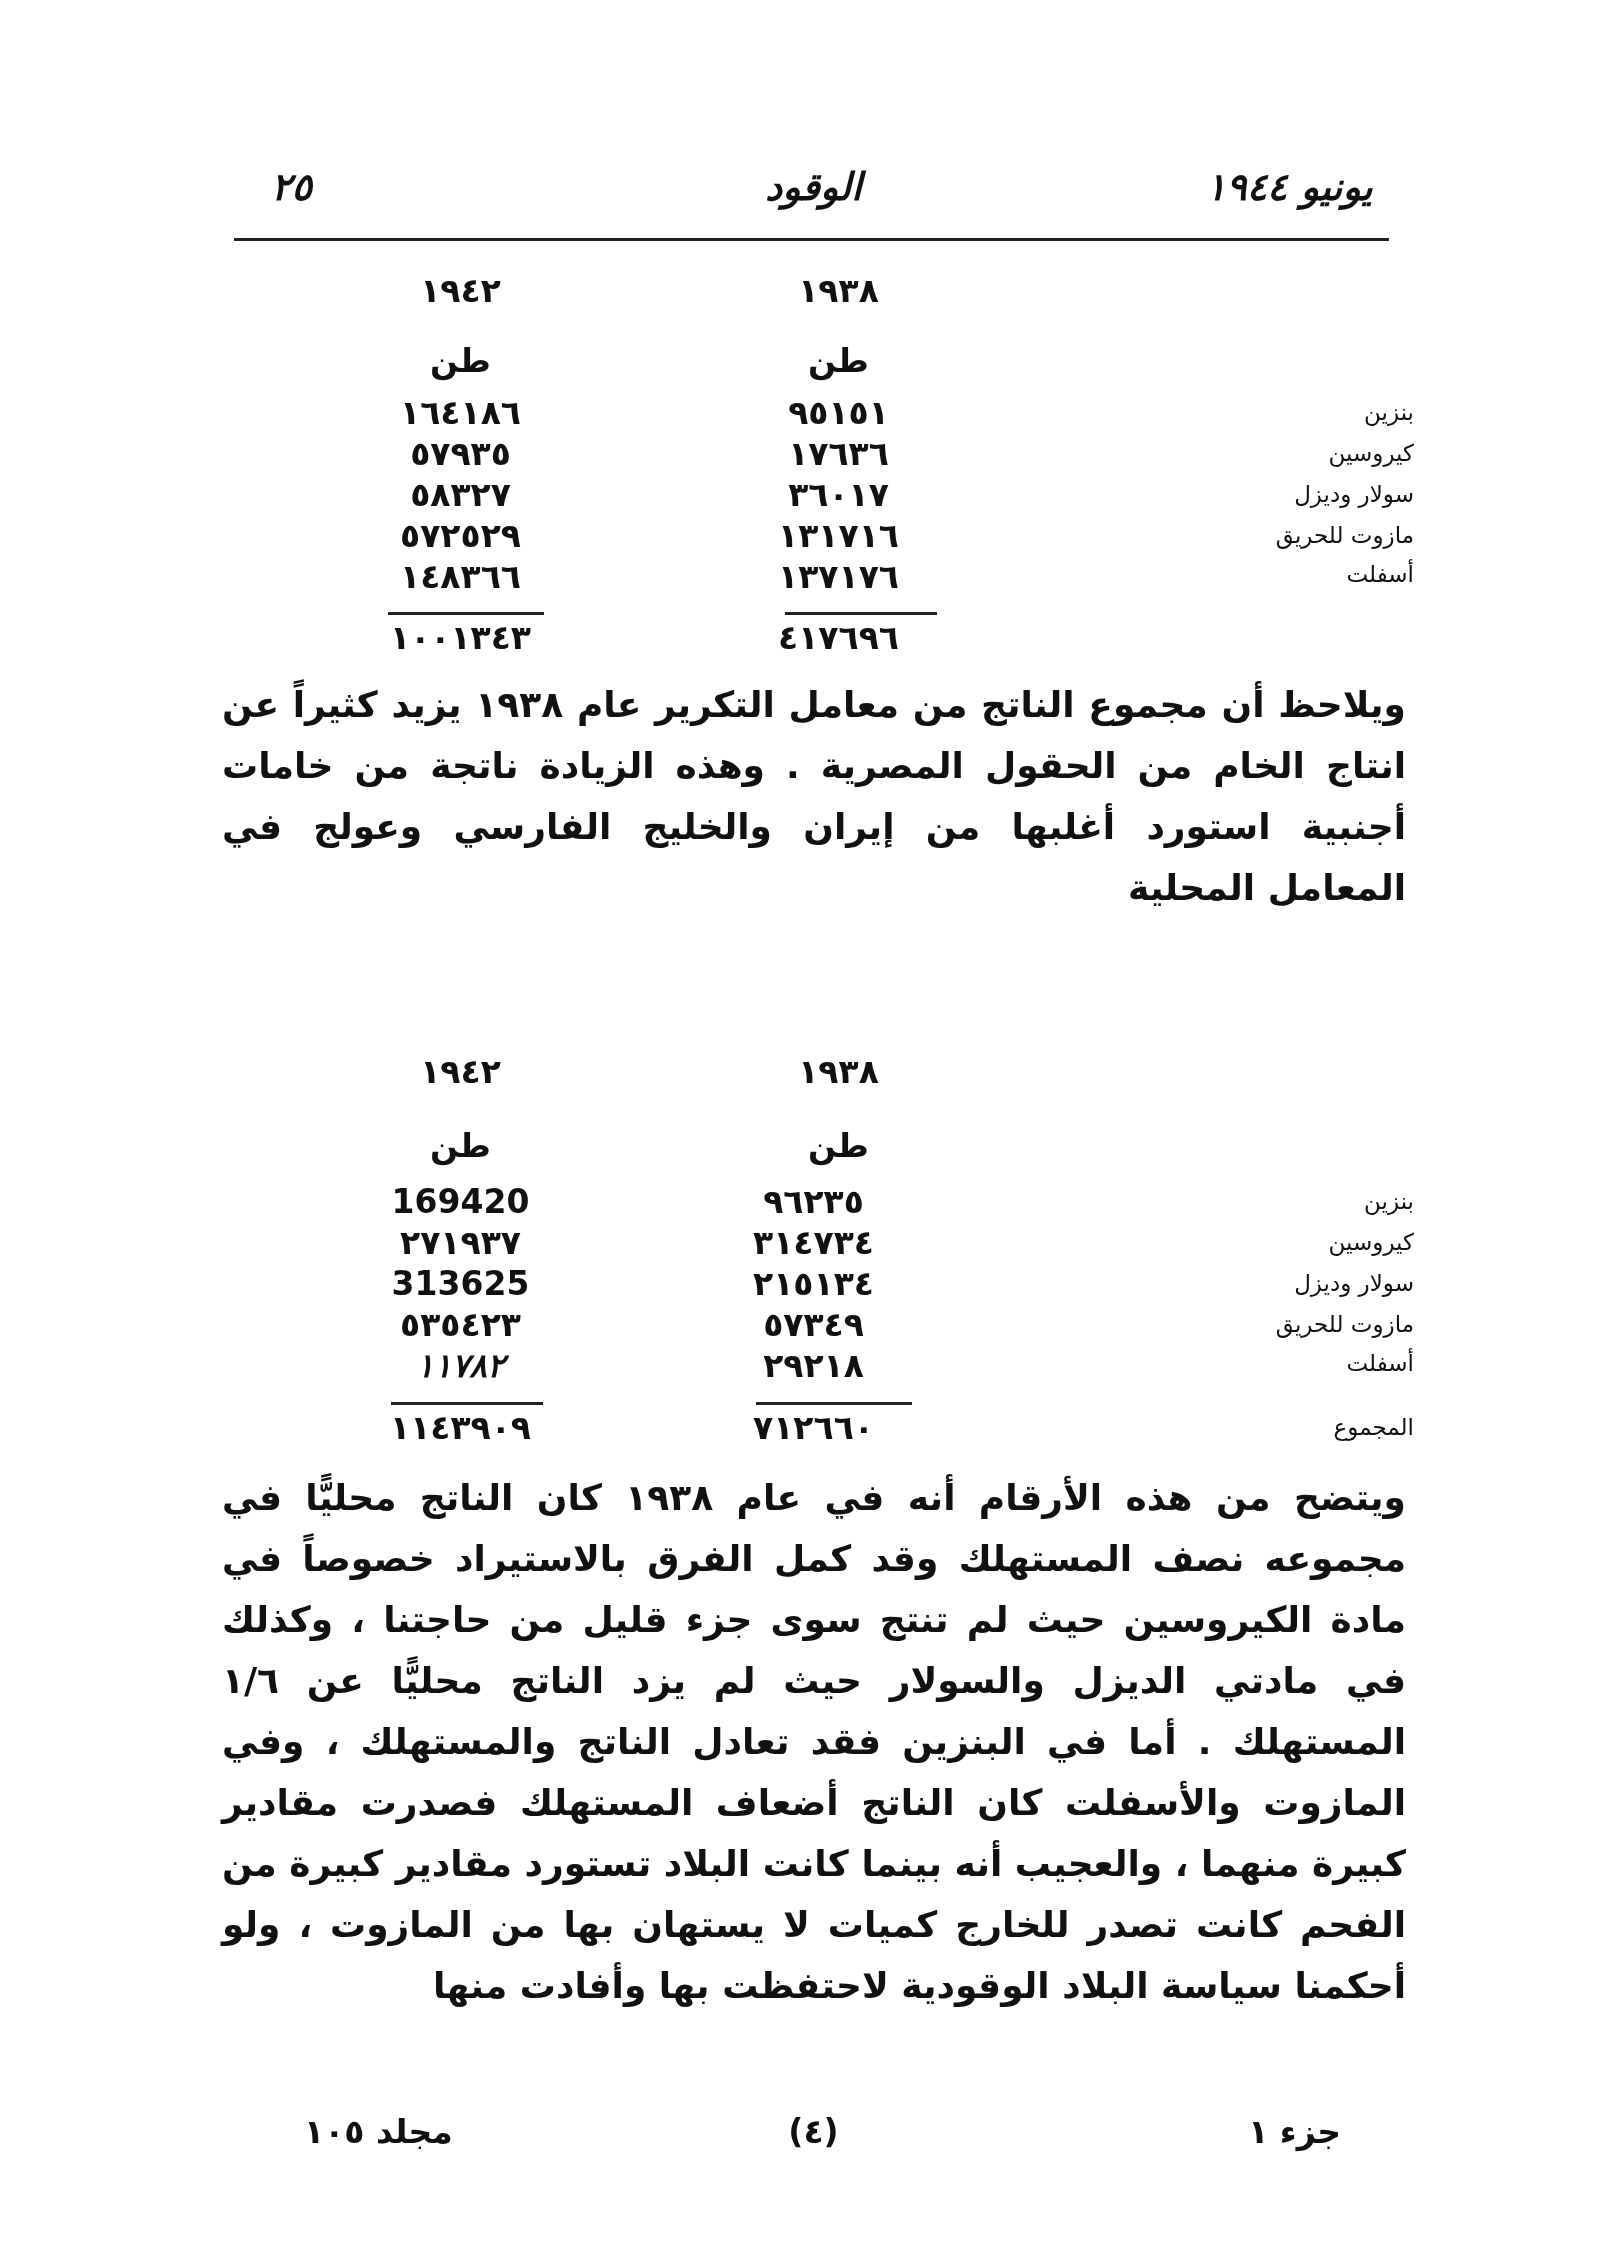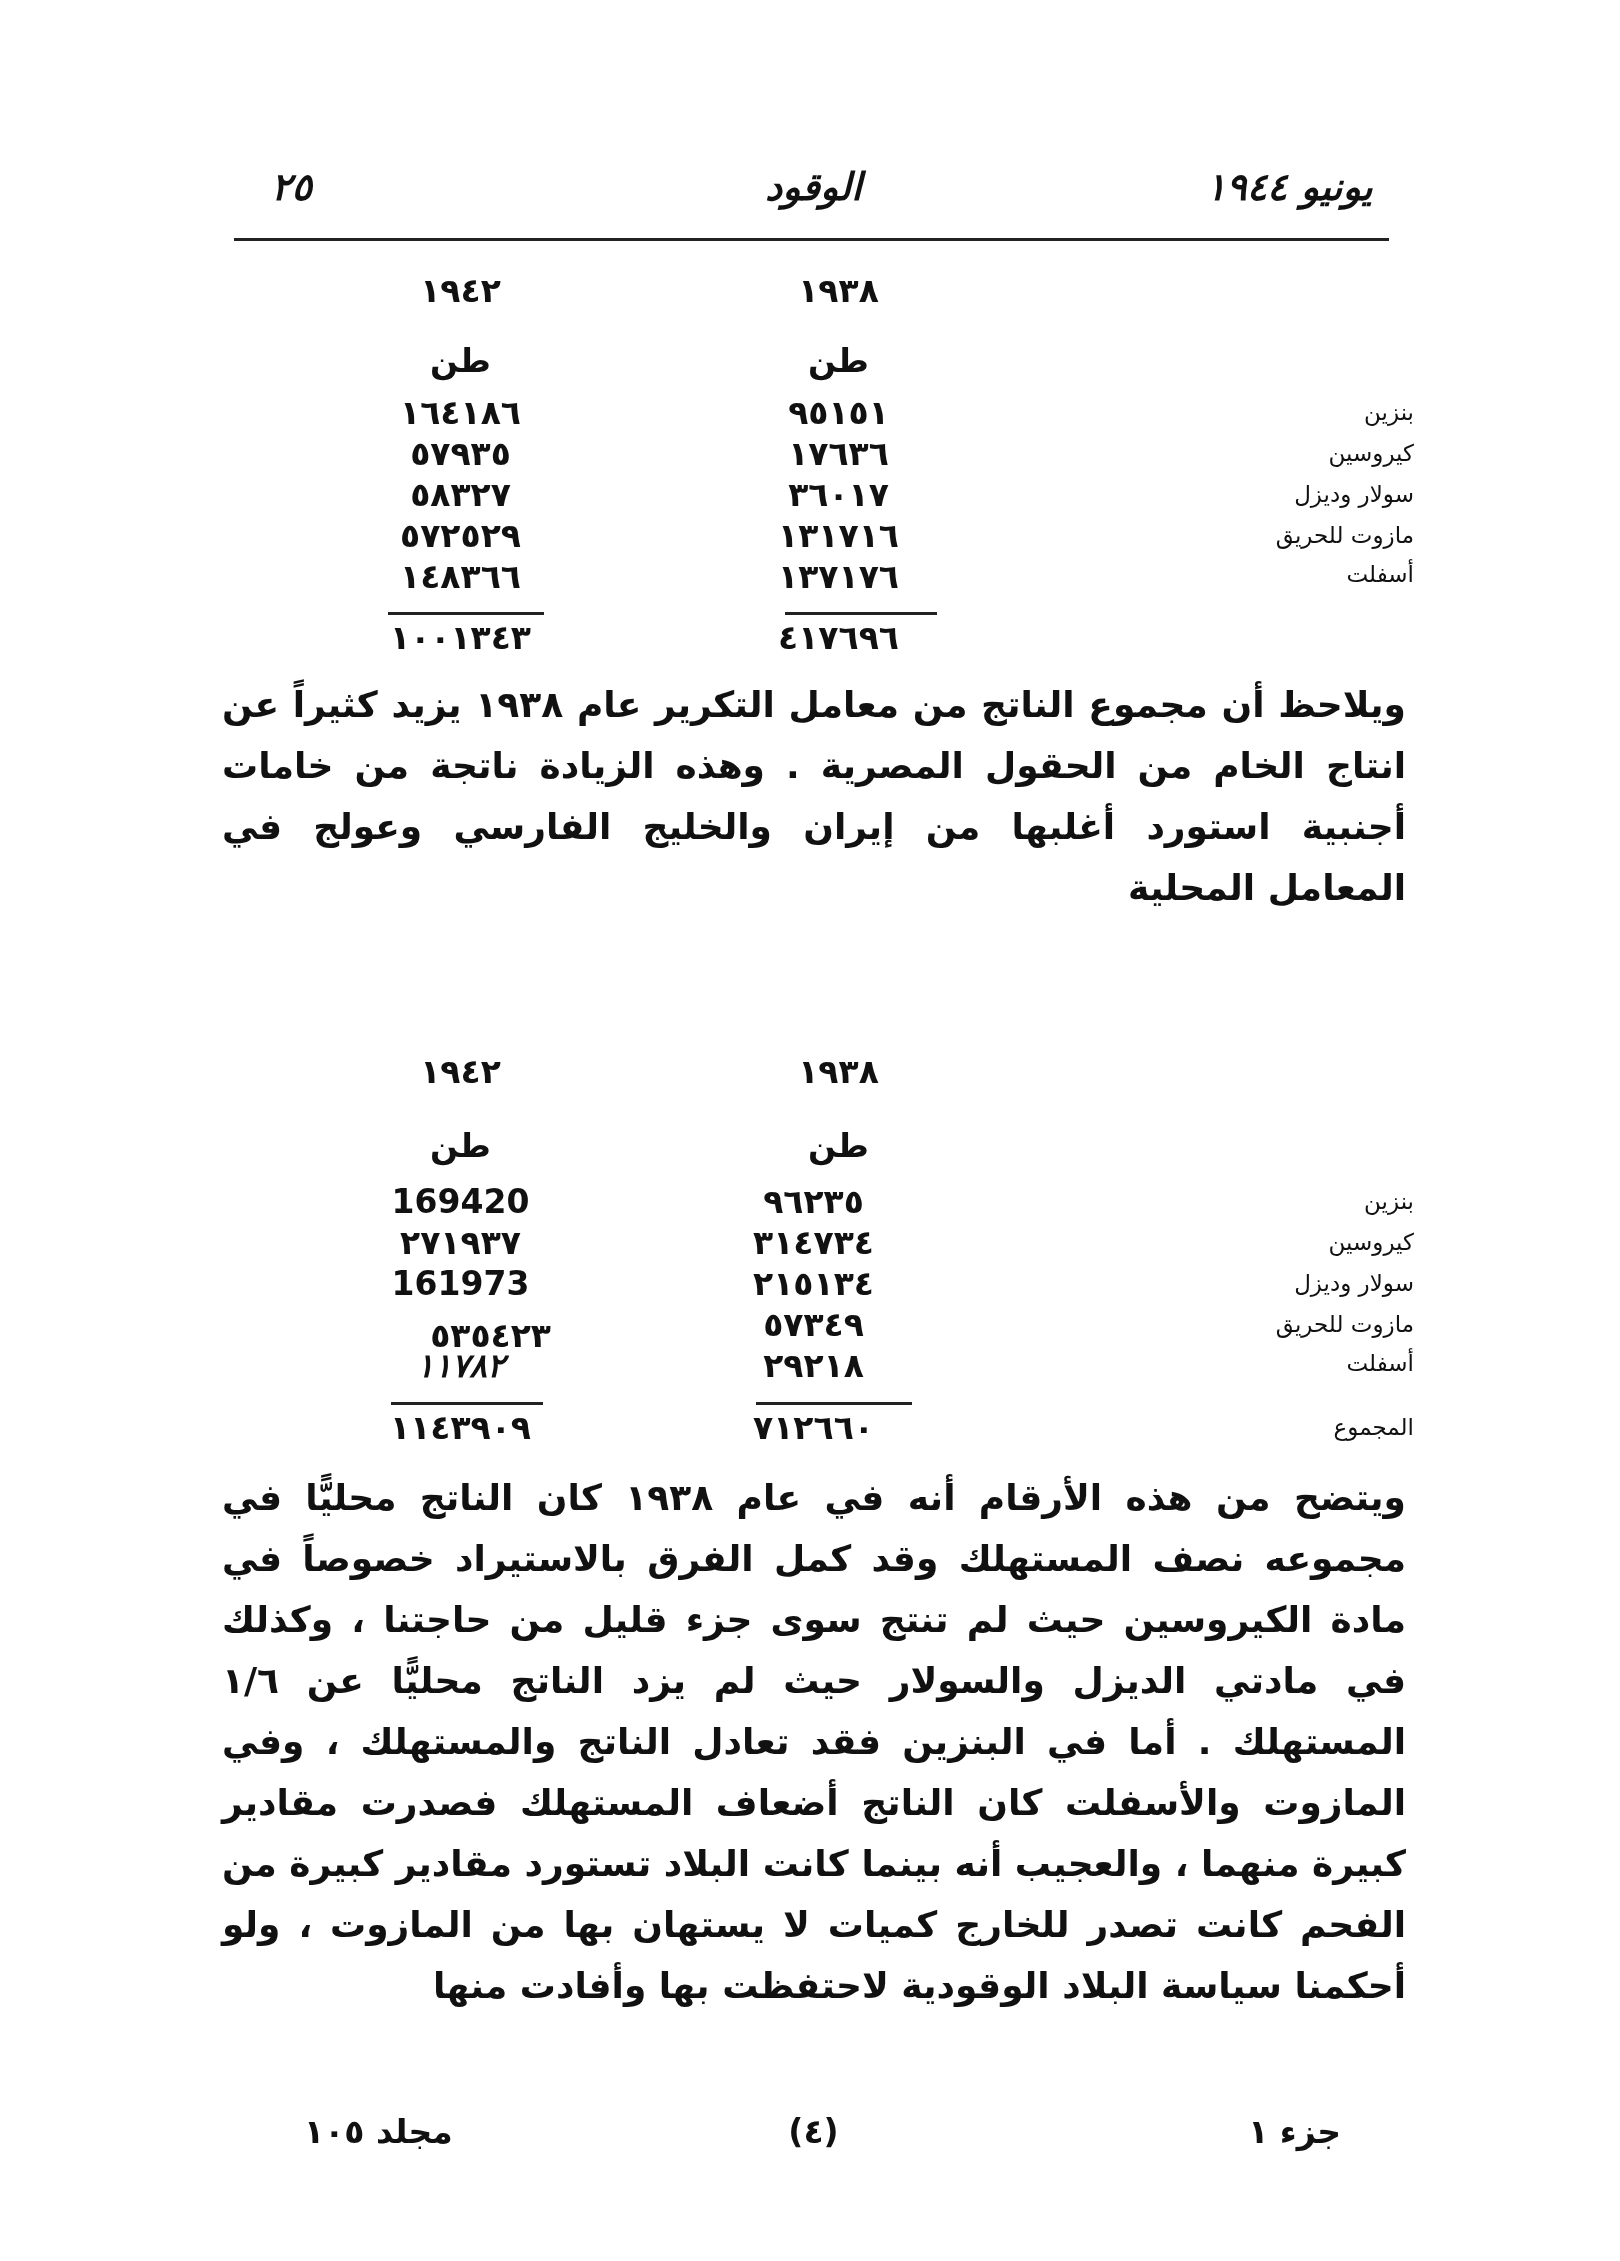--- a/index.html
+++ b/index.html
@@ -89,25 +89,25 @@
     <span class="cell col-label" style="top:144px;">بنزين</span>
     <span class="cell col-1938" style="left:353px; top:138px;">٩٦٢٣٥</span>
     <span class="cell col-1942" style="left:0px; top:138px;">169420</span>
 
     <span class="cell col-label" style="top:185px;">كيروسين</span>
     <span class="cell col-1938" style="left:353px; top:179px;">٣١٤٧٣٤</span>
     <span class="cell col-1942" style="left:0px; top:179px;">٢٧١٩٣٧</span>
 
     <span class="cell col-label" style="top:226px;">سولار وديزل</span>
     <span class="cell col-1938" style="left:353px; top:220px;">٢١٥١٣٤</span>
-    <span class="cell col-1942" style="left:0px; top:220px;">161973</span>
+    <span class="cell col-1942" style="left:0px; top:220px;">313625</span>
 
     <span class="cell col-label" style="top:267px;">مازوت للحريق</span>
     <span class="cell col-1938" style="left:353px; top:261px;">٥٧٣٤٩</span>
-    <span class="cell col-1942" style="left:0px; top:272px;text-align:right;">٥٣٥٤٢٣</span>
+    <span class="cell col-1942" style="left:0px; top:261px;">٥٣٥٤٢٣</span>
 
     <span class="cell col-label" style="top:306px;">أسفلت</span>
     <span class="cell col-1938" style="left:353px; top:302px;">٢٩٢١٨</span>
     <span class="cell col-1942" style="left:0px; top:302px;font-style:italic;">١١٧٨٢</span>
 
     <div class="rule" style="left:386px; top:358px; width:156px;"></div>
     <div class="rule" style="left:20.5px; top:358px; width:152px;"></div>
 
     <span class="cell col-label" style="top:370px;">المجموع</span>
     <span class="cell col-1938" style="left:353px; top:364px;">٧١٢٦٦٠</span>

